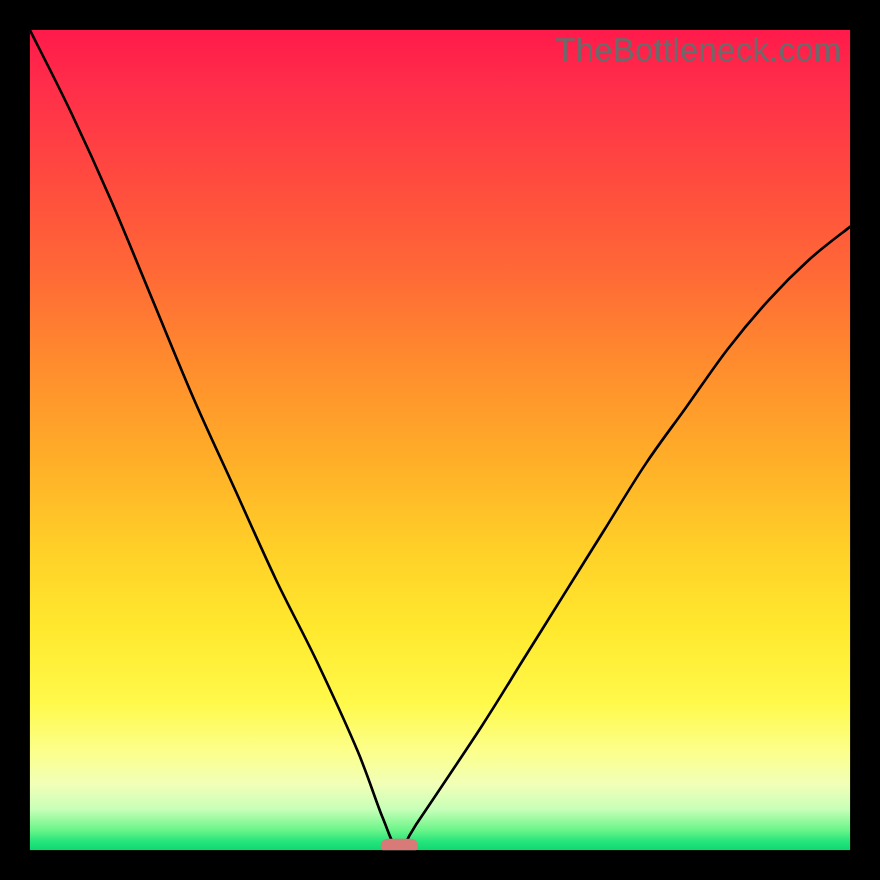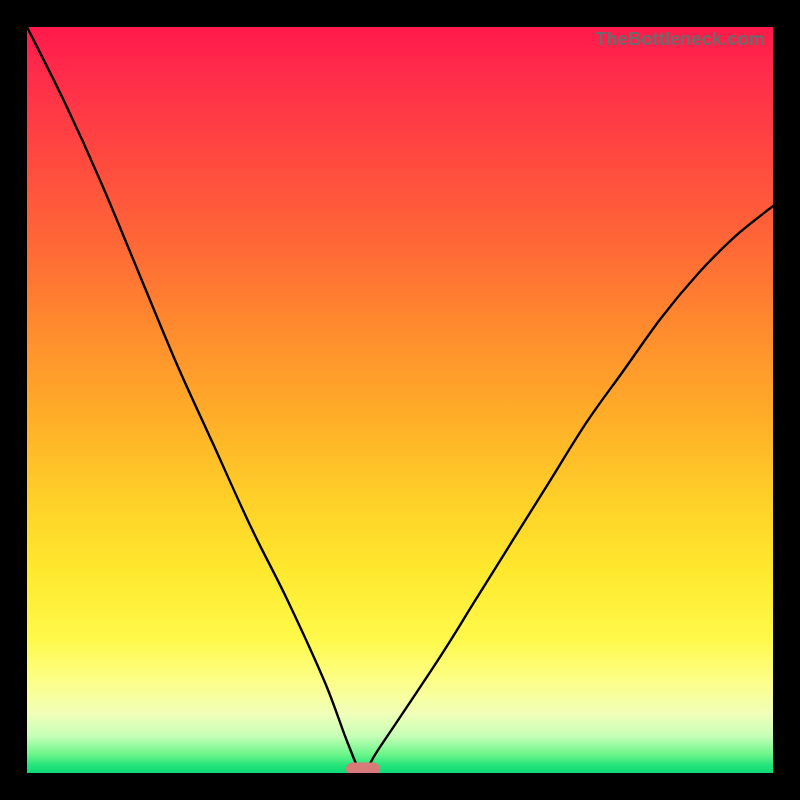--- a/index.html
+++ b/index.html
@@ -46,22 +46,22 @@
       #6cf58a 97.5%,
       #22e47a 99%,
       #11d873 100%
     );
   }
   .watermark {
     position: absolute;
     top: 2px;
     right: 8px;
     color: #6b6b6b;
-    font-size: 18px;
-    font-weight: 700;
+    font-size: 30px;
+    font-weight: 400;
     letter-spacing: 0.2px;
     user-select: none;
   }
   .marker {
     position: absolute;
     width: 34px;
     height: 13px;
     border-radius: 7px;
     background: #d87a77;
     transform: translate(-50%, -50%);

